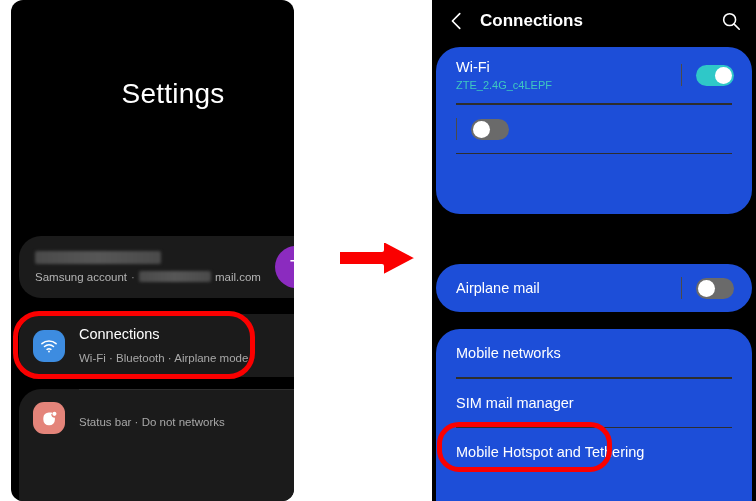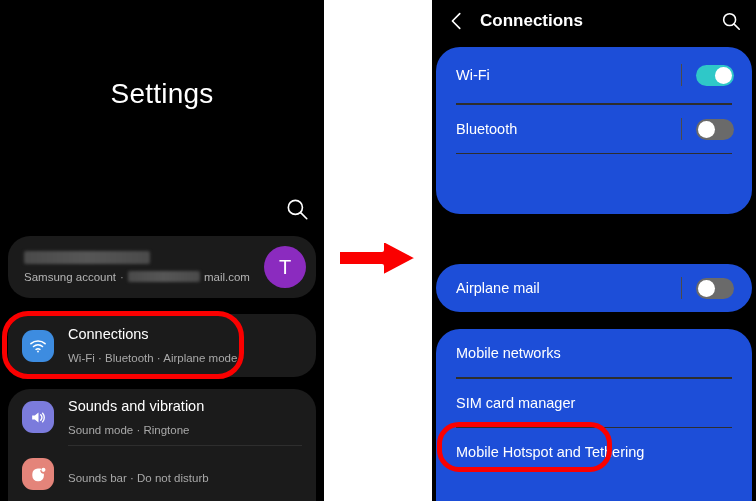--- a/index.html
+++ b/index.html
@@ -21,21 +21,21 @@
     background: #ffffff;
   }
 
   
   .panel {
     position: absolute;
     top: 0;
     background: #000000;
     overflow: hidden;
   }
-  #left-panel  { left: 0;   width: 324px; height: 501px; }
+  #left-panel  { left: 11px;   width: 283px; height: 501px; border-radius: 12px; }
   #right-panel { left: 432px; width: 324px; height: 501px; }
 
   
   .settings-title {
     position: absolute;
     top: 78px;
     left: 0;
     width: 324px;
     text-align: center;
     color: #ffffff;
@@ -291,43 +291,30 @@
           </svg>
         </div>
         <div class="menu-texts">
           <div class="menu-title">Connections</div>
           <div class="menu-sub">Wi-Fi  ·  Bluetooth  ·  Airplane mode</div>
         </div>
       </div>
     </div>
 
     <div class="menu-card" id="sounds-card">
-      <div class="menu-row">
-        <div class="menu-icon icon-sound">
-          <svg viewBox="0 0 24 24" width="19" height="19" fill="#ffffff" stroke="none">
-            <path d="M4 9.5h3.3L12 5.6v12.8L7.3 14.5H4z"></path>
-            <path d="M14.8 8.6a5 5 0 0 1 0 6.8" fill="none" stroke="#ffffff" stroke-width="1.7" stroke-linecap="round"></path>
-            <path d="M17.2 6.6a8 8 0 0 1 0 10.8" fill="none" stroke="#ffffff" stroke-width="1.7" stroke-linecap="round"></path>
-          </svg>
-        </div>
-        <div class="menu-texts">
-          <div class="menu-title">Sounds and vibration</div>
-          <div class="menu-sub">Sound mode  ·  Ringtone</div>
-        </div>
-      </div>
       <div class="row-divider"></div>
       <div class="menu-row">
         <div class="menu-icon icon-notif">
           <svg viewBox="0 0 24 24" width="19" height="19" fill="#ffffff" stroke="none">
             <path d="M4.2 11.4a7 7 0 0 1 7-7h3.2a1 1 0 0 1 0 2h-.2a4.6 4.6 0 0 0 4.6 4.6v2.6a7 7 0 0 1-7 7h-.6a7 7 0 0 1-7-7z"></path>
             <circle cx="18.2" cy="6.1" r="2.6"></circle>
           </svg>
         </div>
         <div class="menu-texts">
-          <div class="menu-sub">Sounds bar  ·  Do not disturb</div>
+          <div class="menu-sub">Status bar  ·  Do not networks</div>
         </div>
       </div>
     </div>
 
     <div class="redbox" id="redbox-connections"></div>
   </div>
 
   <div id="arrow-wrap">
     <svg viewBox="0 0 98 52" width="98" height="52">
       <path d="M8 18 H52 V7 L88 26 L52 45 V34 H8 Z" fill="#fb0000" stroke="#ffffff" stroke-width="4" stroke-linejoin="round"></path>
@@ -348,36 +335,34 @@
           <circle cx="10.5" cy="10.5" r="6.5"></circle>
           <line x1="15.4" y1="15.4" x2="21" y2="21" stroke-linecap="round"></line>
         </svg>
       </div>
     </div>
 
     <div class="rp-card" id="rp-card-1">
       <div class="rp-row rp-row-tall">
         <div class="rp-row-texts">
           <div class="rp-label">Wi-Fi</div>
+          <div class="rp-sublabel">ZTE_2.4G_c4LEPF</div>
         </div>
         <div class="toggle-group">
           <div class="toggle-sep"></div>
           <div class="toggle on">
               <div class="knob"></div>
             </div>
         </div>
       </div>
       <div class="rp-divider"></div>
 
       <div class="rp-divider"></div>
 
       <div class="rp-row">
-        <div class="rp-row-texts">
-          <div class="rp-label">Bluetooth</div>
-        </div>
         <div class="toggle-group">
           <div class="toggle-sep"></div>
           <div class="toggle">
               <div class="knob"></div>
             </div>
         </div>
       </div>
       <div class="rp-divider"></div>
 
       <div class="rp-row">
@@ -405,21 +390,21 @@
         <div class="rp-row-texts">
           <div class="rp-label">Mobile networks</div>
         </div>
       </div>
       <div class="rp-divider"></div>
 
       <div class="rp-divider"></div>
 
       <div class="rp-row">
         <div class="rp-row-texts">
-          <div class="rp-label">SIM card manager</div>
+          <div class="rp-label">SIM mail manager</div>
         </div>
       </div>
       <div class="rp-divider"></div>
 
       <div class="rp-row">
         <div class="rp-row-texts">
           <div class="rp-label">Mobile Hotspot and Tethering</div>
         </div>
       </div>
     </div>

